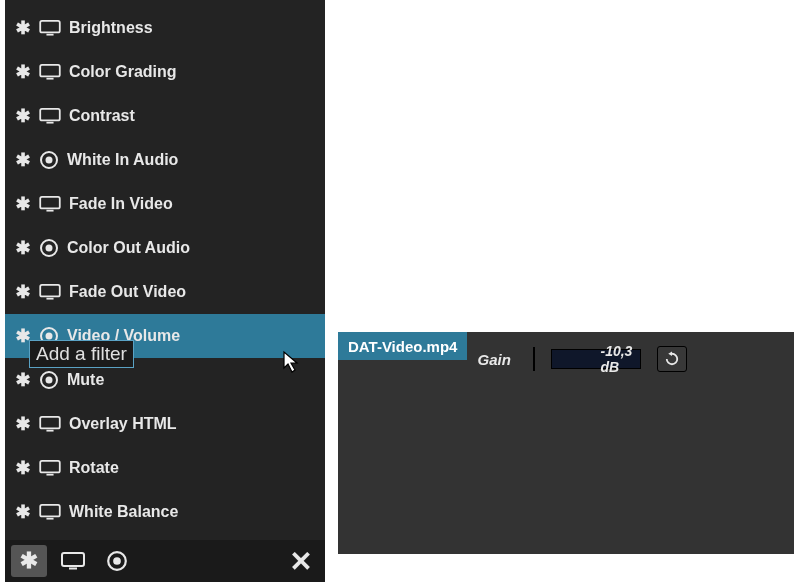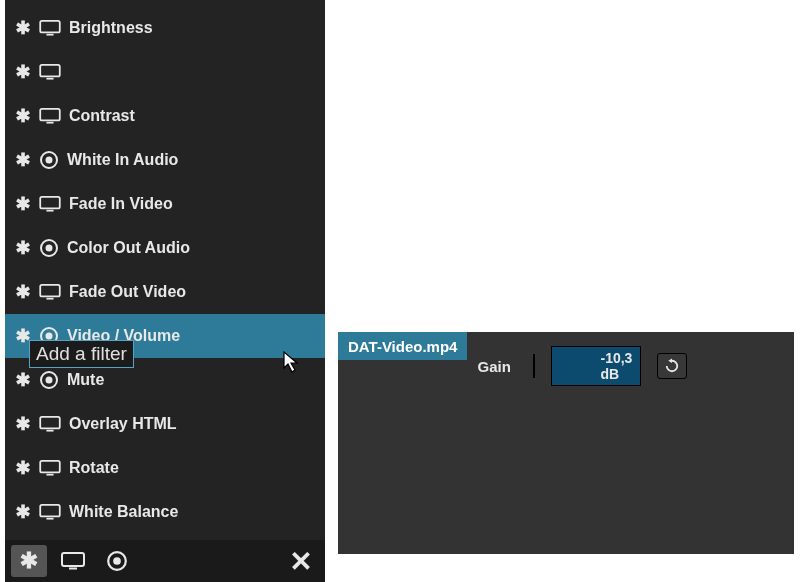--- a/index.html
+++ b/index.html
@@ -142,42 +142,43 @@
     align-items: center;
     padding: 0 10px;
   }
   .props-body {
     padding: 14px 10px;
   }
   .gain-row {
     display: flex;
     align-items: center;
     gap: 16px;
+    font-style: italic;
   }
   .gain-label {
     flex: 0 0 40px;
     font-size: 15px;
     font-weight: 600;
   }
   .gain-slider {
     flex: 1;
     height: 24px;
     background: #141414;
     border: 1px solid #000;
     position: relative;
   }
   .gain-fill {
     position: absolute;
     left: 0; top: 0; bottom: 0;
     background: #2e7a99;
   }
   .gain-value {
     width: 90px;
-    height: 40px;
-    background: #0c4a6e;
+    height: 20px;
+    background: #0f172a;
     border: 1px solid #000;
     color: #e8e8e8;
     font-size: 14px;
     font-weight: 600;
     display: flex;
     align-items: center;
     justify-content: center;
     padding-left: 48px;
   }
   .reset-btn {
@@ -213,20 +214,21 @@
     </div>
 
     <div class="filter-item">
       <span class="asterisk-icon">✱</span>
       <span class="screen-icon">
         <svg viewBox="0 0 24 18">
             <rect x="1" y="1" width="22" height="13" rx="2" fill="none" stroke="#e8e8e8" stroke-width="2"></rect>
             <rect x="8" y="15.5" width="8" height="2" fill="#e8e8e8"></rect>
           </svg>
       </span>
+      <span class="filter-label">Color Grading</span>
     </div>
 
     <div class="filter-item">
       <span class="asterisk-icon">✱</span>
       <span class="screen-icon">
         <svg viewBox="0 0 24 18">
             <rect x="1" y="1" width="22" height="13" rx="2" fill="none" stroke="#e8e8e8" stroke-width="2"></rect>
             <rect x="8" y="15.5" width="8" height="2" fill="#e8e8e8"></rect>
           </svg>
       </span>

